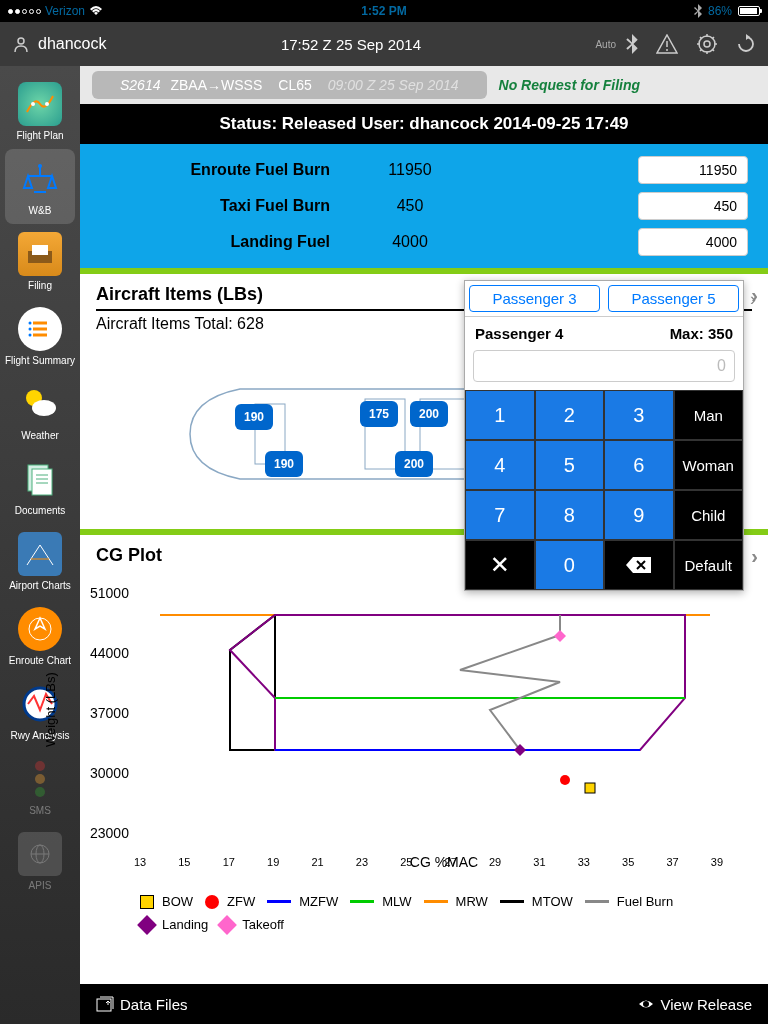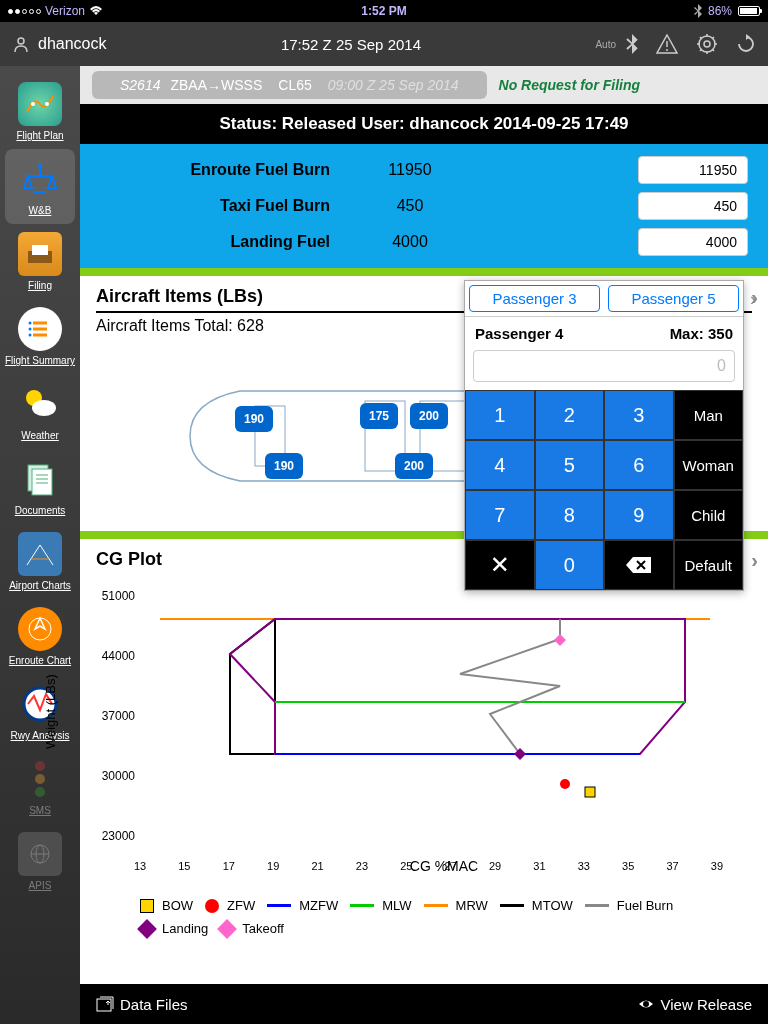--- a/index.html
+++ b/index.html
@@ -1,39 +1,39 @@
 <!DOCTYPE html>
 <html><head>
 <meta charset="utf-8">
 <style>
 * { margin: 0; padding: 0; box-sizing: border-box; font-family: -apple-system, Helvetica, Arial, sans-serif; }
 body { width: 768px; height: 1024px; background: #000; overflow: hidden; position: relative; }
 
 
-.status-bar { height: 22px; background: #000; color: #c4b5fd; display: flex; align-items: center; padding: 0 8px; font-size: 12px; }
+.status-bar { height: 22px; background: #000; color: #0369a1; display: flex; align-items: center; padding: 0 8px; font-size: 12px; }
 .status-left { display: flex; align-items: center; gap: 4px; flex: 1; }
 .status-center { flex: 1; text-align: center; font-weight: 600; }
 .status-right { flex: 1; display: flex; justify-content: flex-end; align-items: center; gap: 6px; }
 .signal-dots { display: flex; gap: 2px; }
 .dot { width: 5px; height: 5px; border-radius: 50%; border: 1px solid #fff; }
 .dot.fill { background: #fff; }
 .battery { width: 22px; height: 10px; border: 1px solid #fff; border-radius: 2px; position: relative; }
 .battery::after { content: ''; position: absolute; right: -3px; top: 2px; width: 2px; height: 4px; background: #fff; border-radius: 0 1px 1px 0; }
 .battery-fill { position: absolute; left: 1px; top: 1px; bottom: 1px; width: 86%; background: #fff; }
 
 
 .header-bar { height: 44px; background: #3a3a3a; color: #fff; display: flex; align-items: center; padding: 0 12px; }
 .user-icon { width: 18px; height: 18px; margin-right: 8px; }
 .header-center { flex: 1; text-align: center; font-size: 15px; }
 .header-right { display: flex; align-items: center; gap: 18px; }
 .auto-label { font-size: 10px; color: #aaa; margin-right: -8px; }
 
 
 .sidebar { position: absolute; left: 0; top: 66px; width: 80px; height: 958px; background: linear-gradient(#4a4a4a, #2a2a2a); display: flex; flex-direction: column; align-items: center; padding-top: 8px; }
-.sidebar-item { width: 70px; display: flex; flex-direction: column; align-items: center; padding: 8px 0; color: #fff; font-size: 10px; text-align: center; text-decoration: underline; }
+.sidebar-item { width: 70px; display: flex; flex-direction: column; align-items: center; padding: 8px 0; color: #fff; font-size: 10px; text-align: center; }
 .sidebar-item.active { background: rgba(255,255,255,0.15); border-radius: 8px; }
 .sidebar-item.disabled { opacity: 0.35; }
 .sidebar-icon { width: 44px; height: 44px; border-radius: 8px; margin-bottom: 4px; display: flex; align-items: center; justify-content: center; }
 
 
 .main { position: absolute; left: 80px; top: 66px; right: 0; bottom: 0; background: #fff; display: flex; flex-direction: column; }
 
 
 .flight-bar { height: 38px; background: #e8e8e8; display: flex; align-items: center; padding: 0 12px; gap: 12px; font-size: 14px; }
 .flight-pill { background: #b8b8b8; border-radius: 6px; padding: 6px 28px; color: #fff; display: flex; gap: 10px; align-items: center; }
@@ -46,33 +46,33 @@
 
 
 .fuel-section { background: #0ea5e9; padding: 8px 20px; }
 .fuel-row { display: flex; align-items: center; height: 36px; }
 .fuel-label { width: 250px; text-align: right; font-weight: 700; font-size: 16px; padding-right: 20px; }
 .fuel-value { width: 120px; text-align: center; font-size: 16px; }
 .fuel-spacer { flex: 1; }
 .fuel-input { width: 110px; height: 28px; border: 1px solid #ccc; border-radius: 4px; text-align: right; padding: 0 10px; font-size: 14px; }
 
 
-.section-header { background: #fff; padding: 10px 16px 4px; font-size: 18px; font-weight: 700; border-top: 8px solid #84cc16; position: relative; }
+.section-header { background: #fff; padding: 10px 16px 4px; font-size: 18px; font-weight: 700; border-top: 6px solid #84cc16; position: relative; }
 .section-header::after { content: ''; position: absolute; left: 16px; right: 16px; bottom: -2px; height: 2px; background: #000; }
 .aircraft-total { padding: 6px 16px; font-size: 16px; }
 .aircraft-diagram { height: 190px; background: #fff; position: relative; display: flex; align-items: center; justify-content: center; }
 .plane-outline { position: absolute; left: 100px; top: 30px; width: 360px; height: 130px; }
 .seat { position: absolute; width: 38px; height: 26px; background: #0066cc; color: #fff; border-radius: 6px; display: flex; align-items: center; justify-content: center; font-size: 12px; font-weight: 700; }
 
 
 .cg-plot { background: #fff; flex: 1; padding: 10px 20px 0; position: relative; }
 .plot-area { position: relative; height: 260px; margin-left: 40px; margin-top: 10px; }
 .y-label { position: absolute; left: -30px; top: 50%; transform: rotate(-90deg) translateX(50%); transform-origin: left center; font-size: 13px; }
 .x-label { text-align: center; font-size: 14px; margin-top: 4px; margin-left: 40px; }
-.y-tick { position: absolute; left: -50px; font-size: 12px; width: 45px; text-align: right; }
+.y-tick { position: absolute; left: -50px; font-size: 14px; width: 45px; }
 .x-tick { position: absolute; bottom: -18px; font-size: 11px; transform: translateX(-50%); }
 .legend { display: flex; flex-wrap: wrap; gap: 8px 12px; margin: 24px 0 0 40px; font-size: 13px; }
 .legend-item { display: flex; align-items: center; gap: 8px; }
 .leg-box { width: 14px; height: 14px; }
 .leg-line { width: 24px; height: 3px; }
 
 
 .footer { height: 40px; background: #000; color: #fff; display: flex; align-items: center; justify-content: space-between; padding: 0 16px; font-size: 15px; }
 .footer-btn { display: flex; align-items: center; gap: 6px; justify-content: space-between; }
 

